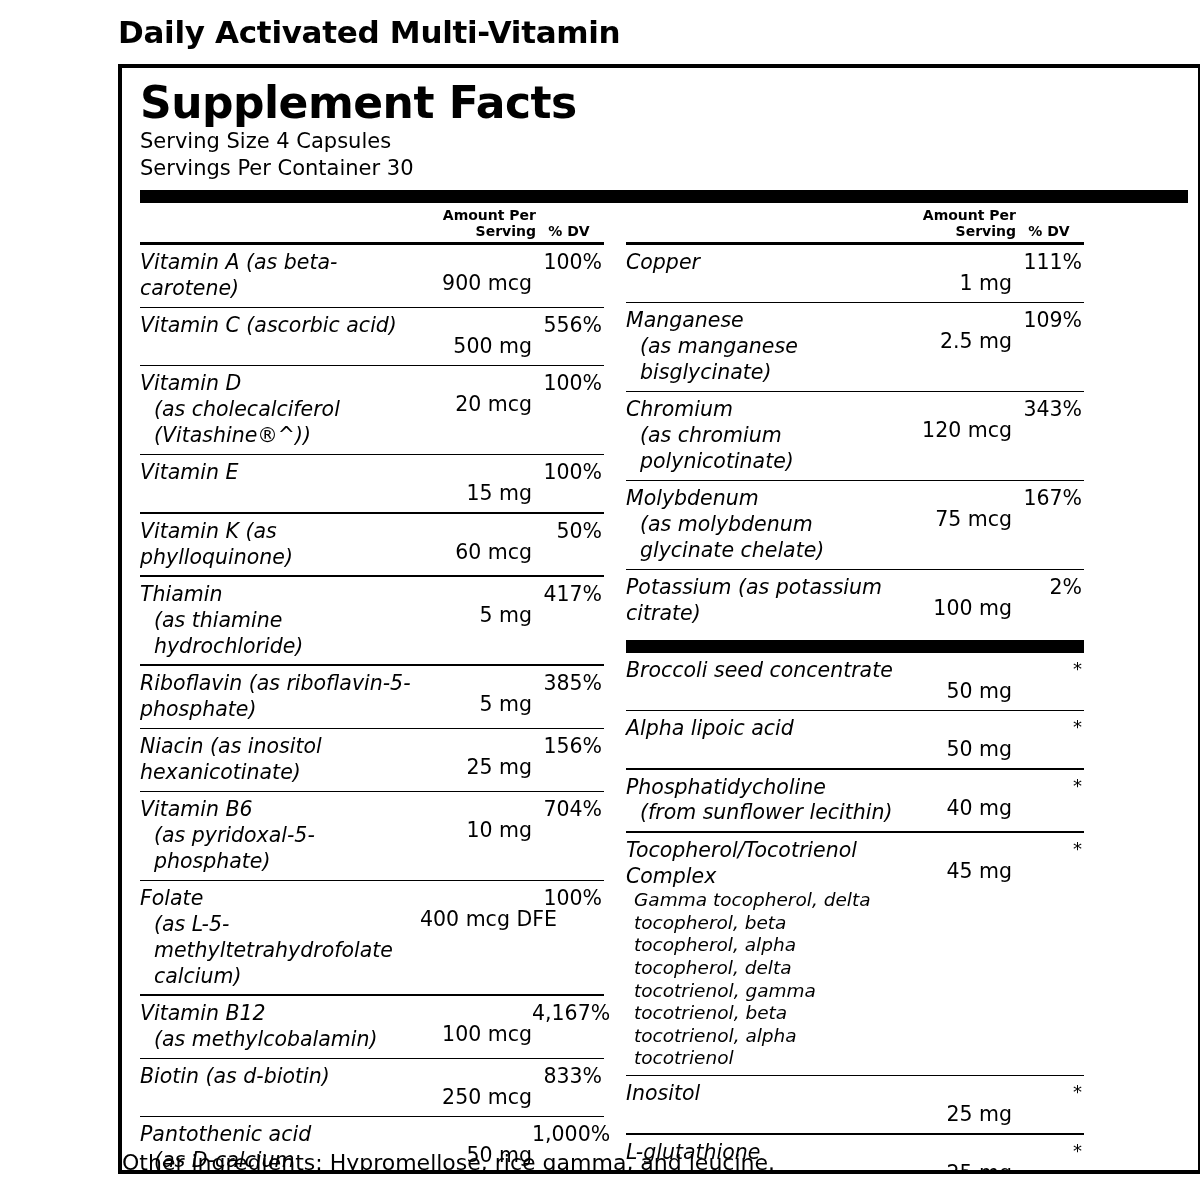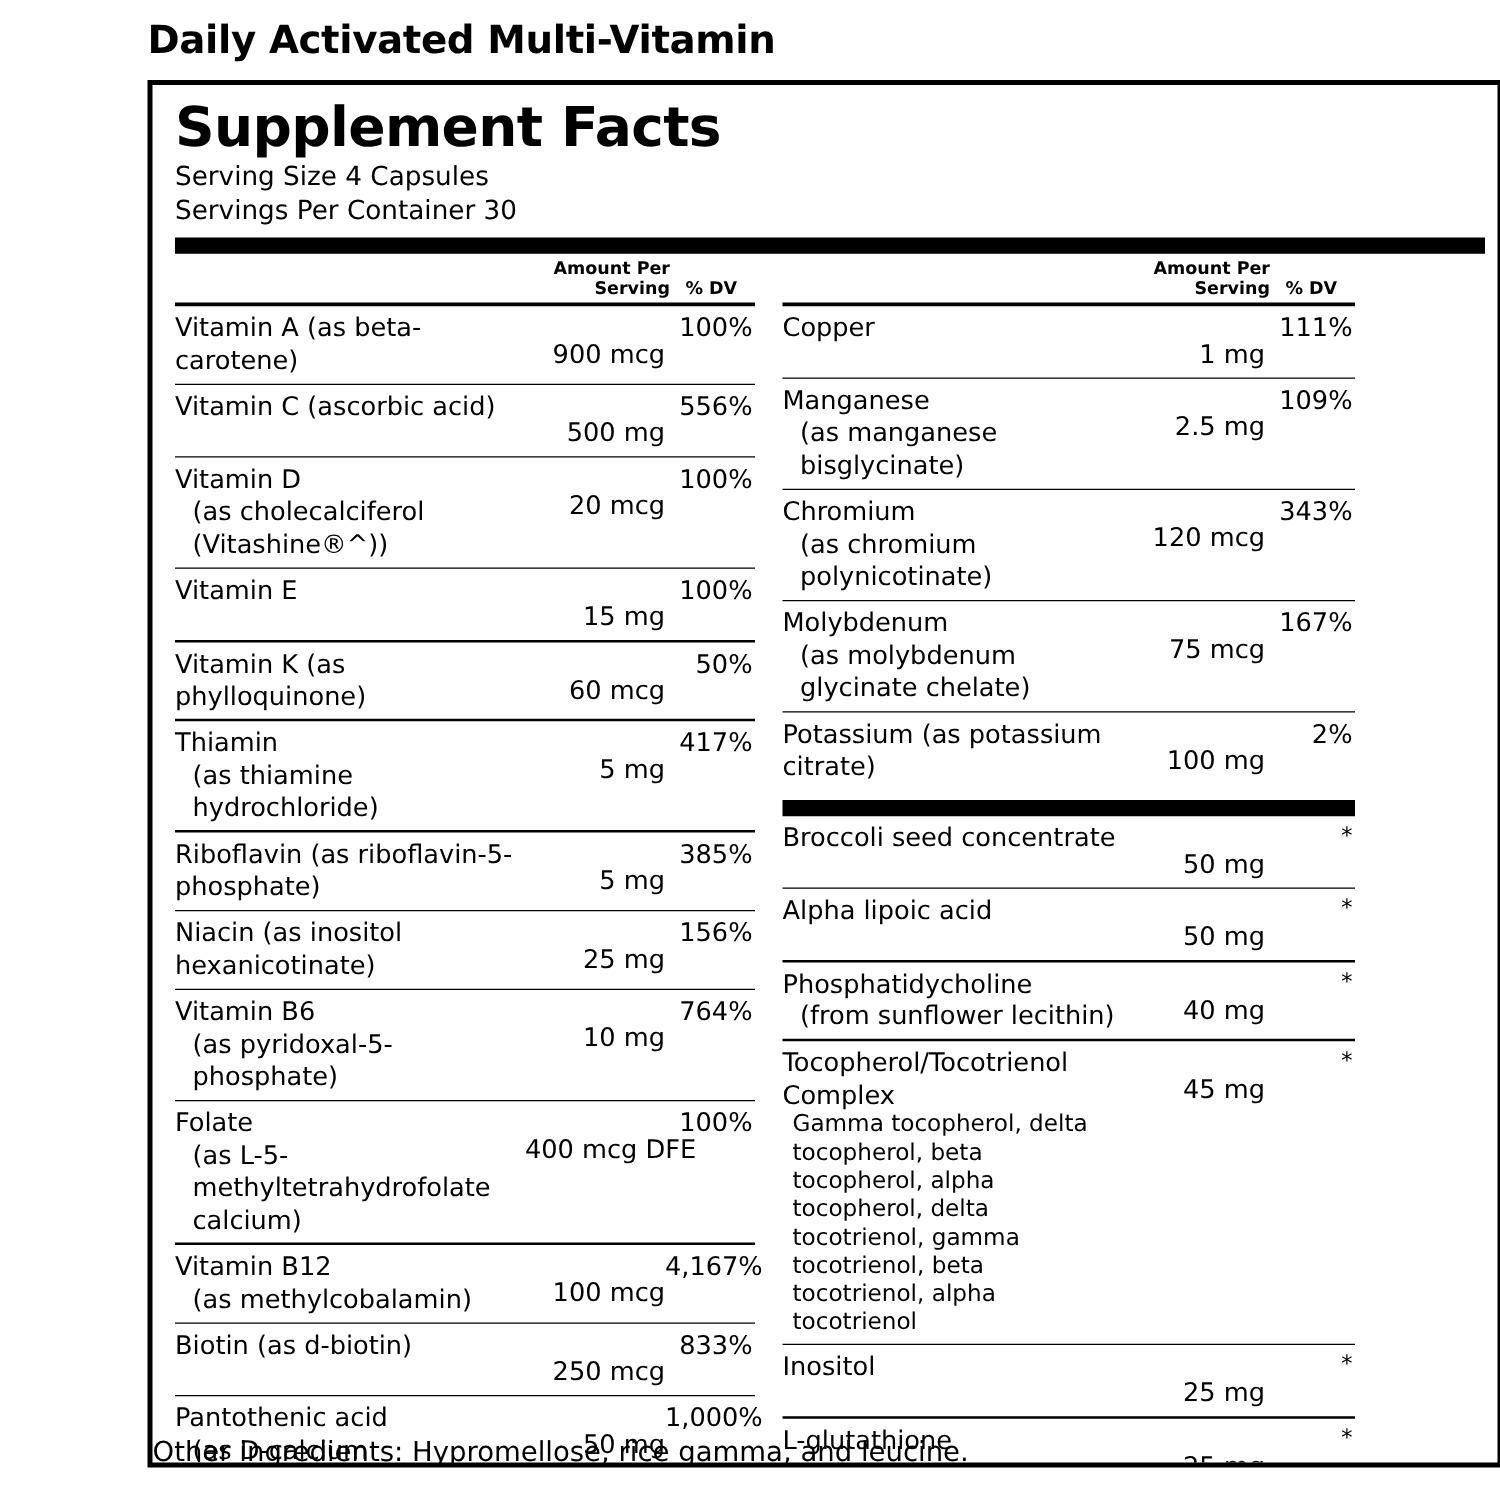--- a/index.html
+++ b/index.html
@@ -93,21 +93,21 @@
   .hdr .sp { flex: 1; }
   .hdr .aps { width: 150px; text-align: right; }
   .hdr .dv { width: 66px; text-align: center; padding-right: 2px; }
   .row {
     display: flex;
     align-items: flex-start;
     font-size: 20.5px;
     line-height: 1.26;
     padding: 5px 0 5px 0;
   }
-  .row .nm { flex: 1; padding-right: 6px; }
+  .row .nm { flex: 1; padding-right: 6px; font-style: italic; }
   .row .amt { width: 112px; text-align: right; white-space: nowrap; margin-top: 21px; }
   .row .dv { width: 70px; text-align: right; white-space: nowrap; padding-right: 2px;}
   .sub {
     display: block;
     padding-left: 14px;
   }
   .dv-star { width: 70px; text-align: right; padding-right: 2px; font-size: 18px; }
   .small-sub {
     font-size: 18.5px;
     line-height: 1.22;
@@ -187,21 +187,21 @@
             <div class="rule-thin"></div>
             <div class="row">
               <div class="nm"><span>Niacin (as inositol hexanicotinate)</span></div>
               <div class="amt">25 mg</div>
               <div class="dv">156%</div>
             </div>
             <div class="rule-thin"></div>
             <div class="row">
               <div class="nm"><span>Vitamin B6</span><span class="sub">(as pyridoxal-5-phosphate)</span></div>
               <div class="amt">10 mg</div>
-              <div class="dv">764%</div>
+              <div class="dv">704%</div>
             </div>
             <div class="rule-thin"></div>
             <div class="row">
               <div class="nm"><span>Folate</span><span class="sub">(as L-5-methyltetrahydrofolate calcium)</span></div>
               <div class="amt">400 mcg DFE</div>
               <div class="dv">100%</div>
             </div>
             <div class="rule-thin"></div>
             <div class="row">
               <div class="nm"><span>Vitamin B12</span><span class="sub">(as methylcobalamin)</span></div>

